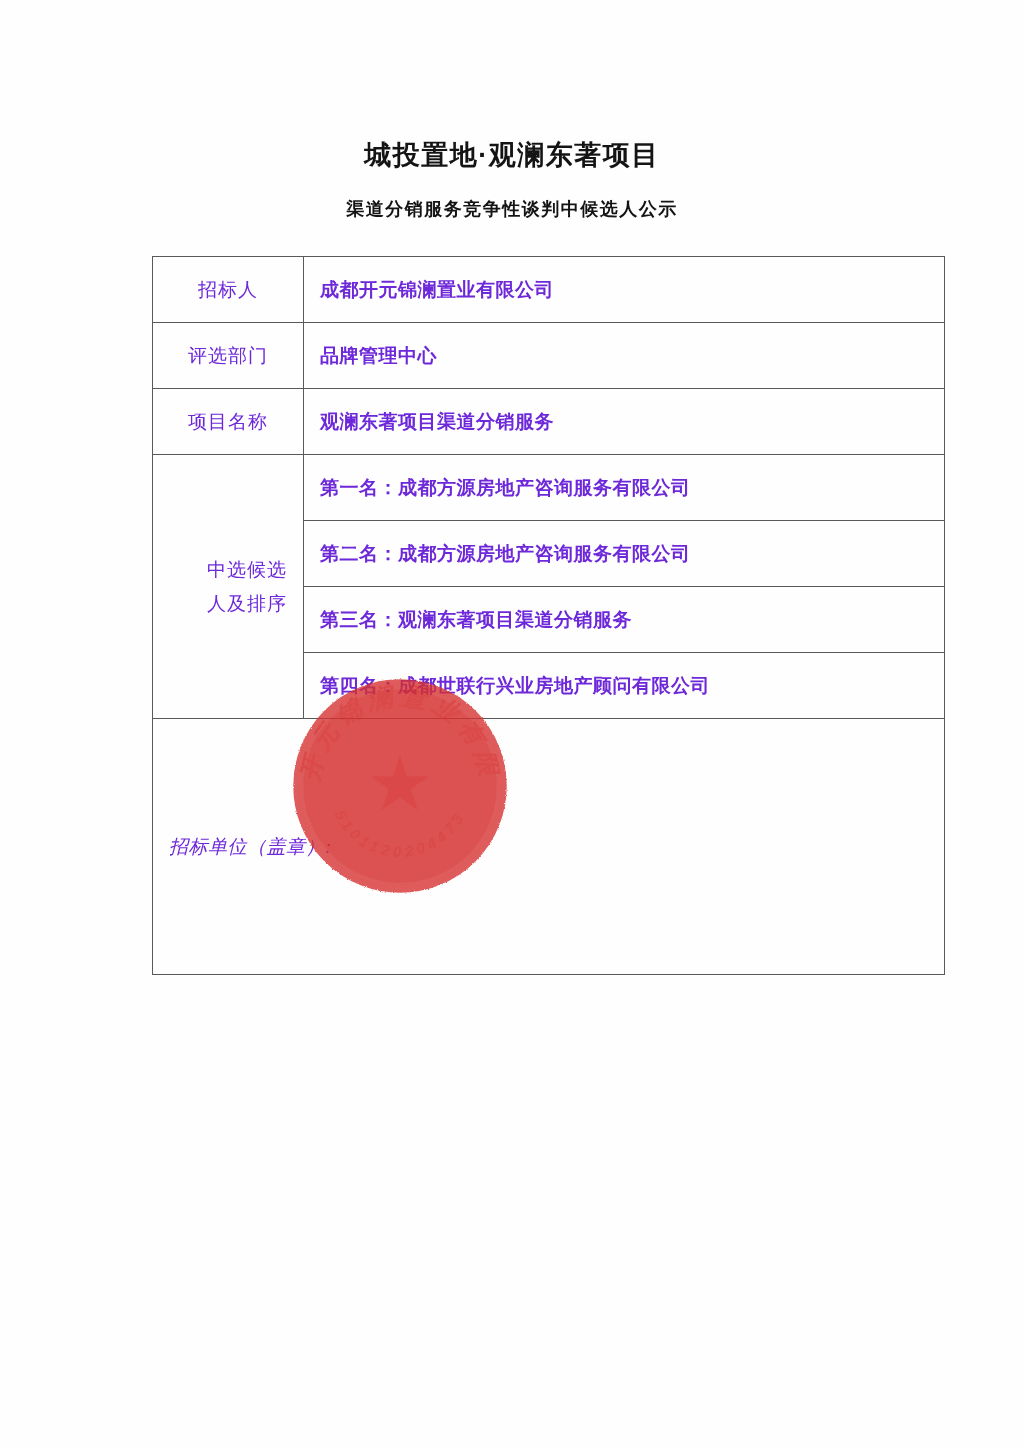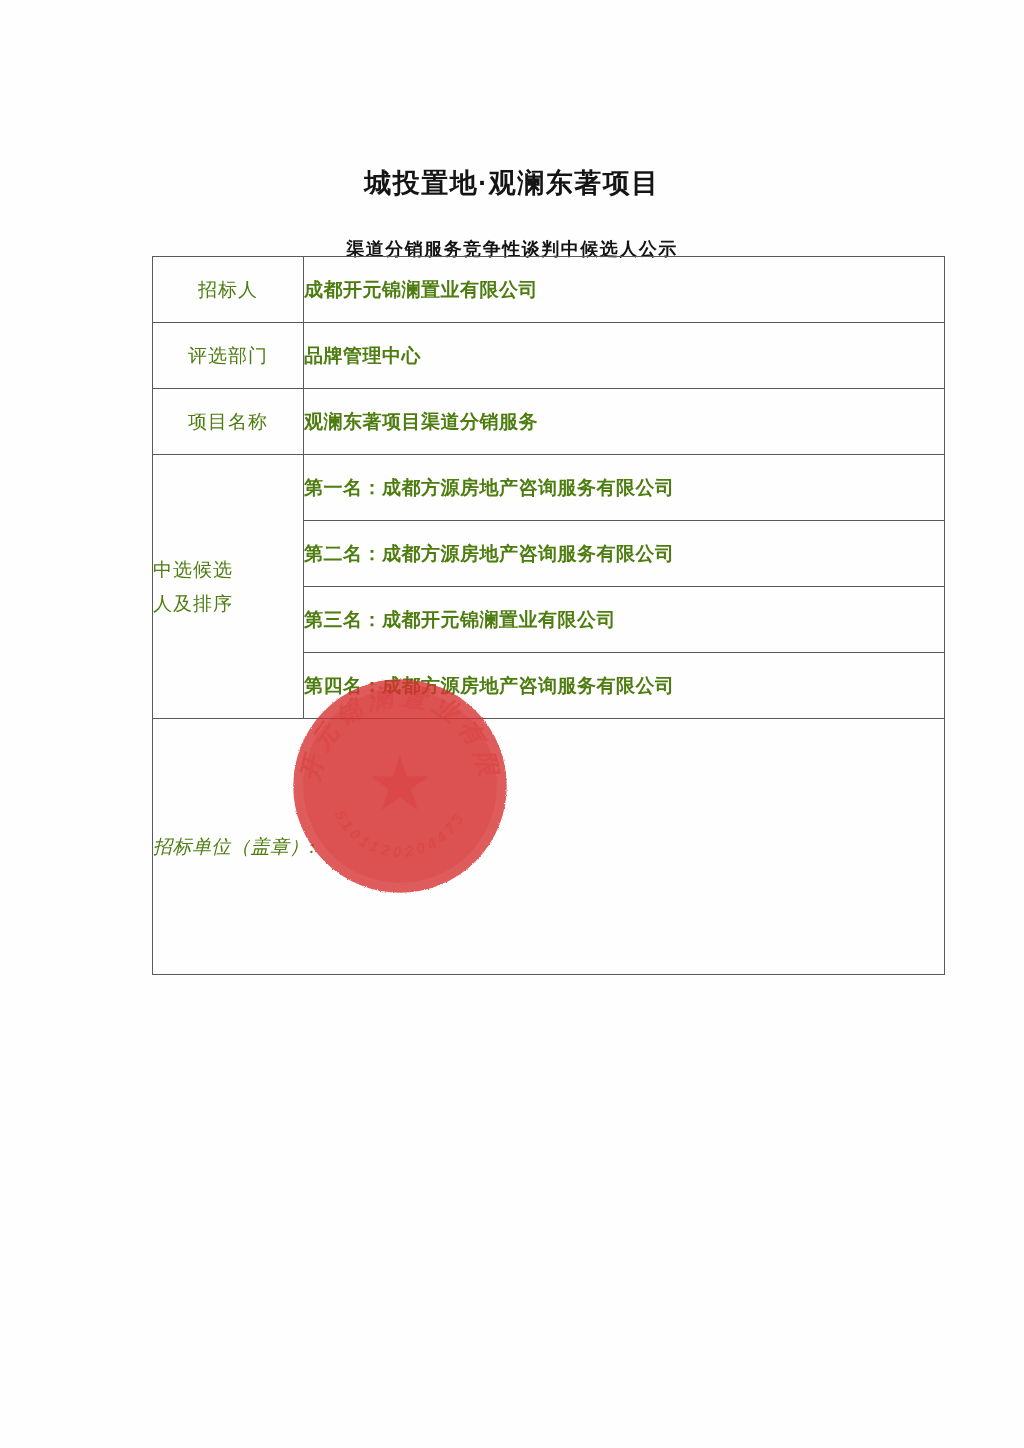--- a/index.html
+++ b/index.html
@@ -30,21 +30,20 @@
     top: 136px;
     left: 0;
     width: 1024px;
     text-align: center;
   }
   .title-line {
     font-family: "Liberation Sans", "DejaVu Sans", sans-serif;
     font-weight: bold;
     color: #141414;
     letter-spacing: 1.5px;
-    margin-top: 28px;
   }
   .title-line-1 {
     font-size: 27px;
     line-height: 38px;
     margin-bottom: 16px;
   }
   .title-line-2 {
     font-size: 18px;
     line-height: 38px;
   }
@@ -54,23 +53,23 @@
     position: absolute;
     left: 152px;
     top: 256px;
     width: 793px;
     border-collapse: collapse;
     table-layout: fixed;
   }
   .doc-table td {
     border: 1px solid #58595b;
     font-size: 19px;
-    color: #4d7c0f;
+    color: #6d28d9;
     vertical-align: middle;
-    padding: 0;
+    padding: 16px;
   }
   .col-label {
     width: 151px;
     text-align: center;
   }
   .cell-label {
     padding: 0 8px;
     text-align: center;
     letter-spacing: 1px;
     line-height: 30px;
@@ -78,21 +77,21 @@
   .cell-value {
     padding-left: 20px;
     letter-spacing: 0.5px;
     line-height: 30px;
     font-weight: bold;
   }
   .row-std { height: 66px; }
   .row-cand { height: 66px; }
   .label-stack {
     display: block;
-    text-align: left;
+    text-align: right;
     line-height: 34px;
     letter-spacing: 1px;
   }
   .row-seal { height: 256px; font-style: italic; }
   .seal-label {
     padding-left: 18px;
     letter-spacing: 0.5px;
     vertical-align: middle;
   }
 
@@ -147,24 +146,24 @@
         <td class="cell-label" rowspan="4">
           <span class="label-stack">中选候选</span>
           <span class="label-stack">人及排序</span>
         </td>
         <td class="cell-value">第一名：成都方源房地产咨询服务有限公司</td>
       </tr>
       <tr class="row-cand">
         <td class="cell-value">第二名：成都方源房地产咨询服务有限公司</td>
       </tr>
       <tr class="row-cand">
-        <td class="cell-value">第三名：成都开元锦澜置业有限公司</td>
-      </tr>
-      <tr class="row-cand">
-        <td class="cell-value">第四名：成都方源房地产咨询服务有限公司</td>
+        <td class="cell-value">第三名：观澜东著项目渠道分销服务</td>
+      </tr>
+      <tr class="row-cand">
+        <td class="cell-value">第四名：成都世联行兴业房地产顾问有限公司</td>
       </tr>
 
       <tr class="row-seal">
         <td class="seal-label seal-cell" colspan="2">
           <span>招标单位（盖章）:</span>
 
           <span class="seal-wrap">
             <svg class="seal-svg" viewBox="0 0 222 222">
               <defs>
                 <path id="arcTop" d="M 30 111 A 81 81 0 0 1 192 111"></path>

